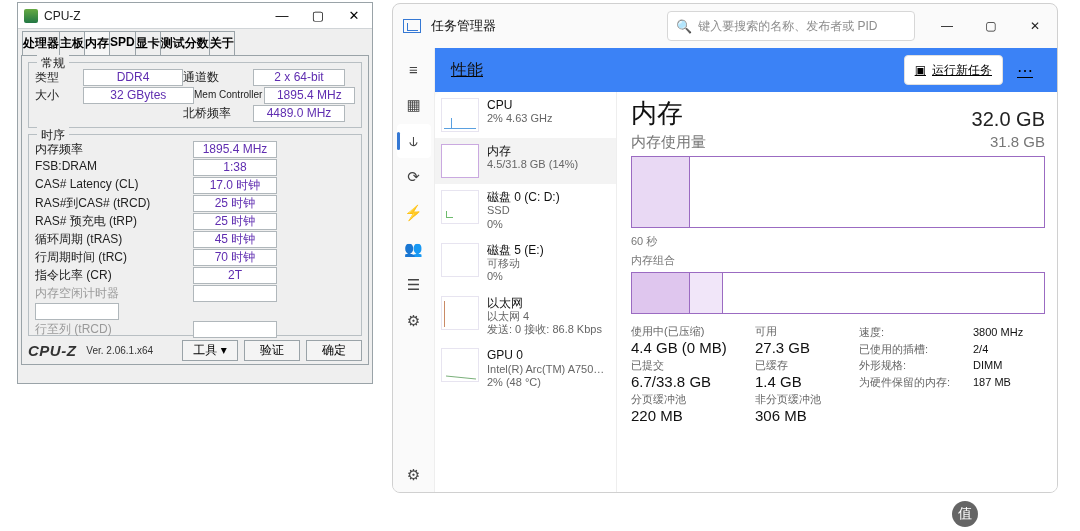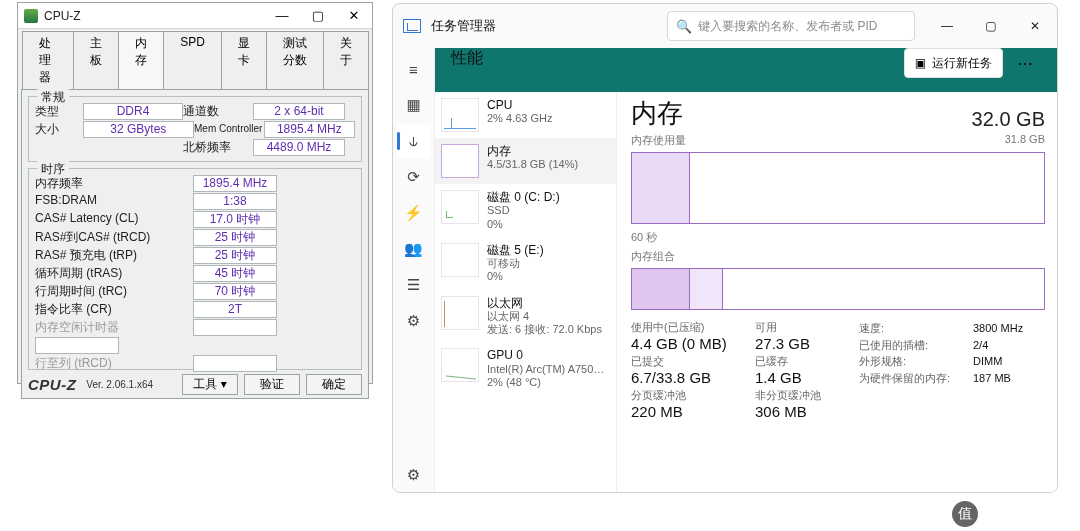--- a/index.html
+++ b/index.html
@@ -6,21 +6,21 @@
   body { width: 1080px; height: 531px; background: #fff; position: relative; overflow: hidden; }
 
   
   .cpuz-window { position: absolute; left: 17px; top: 2px; width: 356px; height: 382px; border: 1px solid #9aa3a8; background: #efefef; }
   .cpuz-titlebar { display: flex; align-items: center; height: 26px; background: #fff; border-bottom: 1px solid #d0d4d7; padding-left: 6px; font-size: 12px; }
   .cpuz-titlebar .icon { width: 14px; height: 14px; background: linear-gradient(#6a4, #274); margin-right: 6px; border-radius: 2px; }
   .cpuz-titlebar .title { flex: 1; color: #222; }
   .cpuz-titlebar .btns { display: flex; }
   .cpuz-titlebar .btn { width: 36px; height: 24px; display: flex; align-items: center; justify-content: center; font-size: 13px; cursor: pointer; }
   .cpuz-tabs { display: flex; gap: 0; padding: 2px 4px 0 4px; font-size: 12px; }
-  .cpuz-tab { padding: 3px 16px; border: 1px solid #9aa3a8; border-bottom: none; background: #efefef; margin-right: -1px; cursor: pointer; }
+  .cpuz-tab { padding: 3px 0; border: 1px solid #9aa3a8; border-bottom: none; background: #efefef; margin-right: -1px; cursor: pointer; font-weight: bold; }
   .cpuz-tab.active { background: #f7f7f7; position: relative; z-index: 1; }
   .cpuz-body { border: 1px solid #9aa3a8; margin: 0 3px 3px 3px; background: #efefef; padding: 6px 6px 4px 6px; height: 310px; position: relative; }
   .gbox { border: 1px solid #b8bfc3; margin-bottom: 6px; padding: 6px 6px 6px 6px; position: relative; font-size: 12px; }
   .gbox .gtitle { position: absolute; top: -8px; left: 8px; background: #efefef; padding: 0 4px; color: #222; }
   .kvrow { display: flex; height: 17px; margin-bottom: 1px; white-space: nowrap; }
   .klabel { color: #222; text-align: left; }
   .kval { background: #fff; border: 1px solid #b0b7bb; height: 17px; line-height: 15px; text-align: center; }
   .kval.violet { color: #5f2db0; font-weight: 500; }
   .kval.gray { color: #999; }
   .cpuz-footer { display: flex; align-items: center; gap: 6px; height: 24px; position: absolute; bottom: 2px; left: 6px; right: 6px; font-size: 11px; }
@@ -39,21 +39,21 @@
   .tm-search .sicon { margin-right: 6px; font-size: 13px;}
   .tm-winbtns { display: flex; margin-left: 10px; }
   .tm-winbtns .wbtn { width: 44px; height: 40px; display: flex; align-items: center; justify-content: center; font-size: 12px; cursor: pointer; color: #222; }
 
   .tm-sidebar { grid-row: 2 / -1; grid-column: 1; background: #fafafa; border-right: 1px solid #eee; display: flex; flex-direction: column; align-items: center; padding-top: 4px; gap: 2px; }
   .tm-side-item { width: 34px; height: 34px; border-radius: 4px; display: flex; align-items: center; justify-content: center; font-size: 15px; cursor: pointer; color: #444; }
   .tm-side-item.active { background:#fff; position:relative;}
   .tm-side-item.active::before{content:"";position:absolute;left:0;top:8px;bottom:8px;width:3px;background:#3578d4;border-radius:2px;}
   .tm-sidebar .spacer { flex: 1; }
 
-  .tm-header2 { grid-row: 2; grid-column: 2; display: flex; padding: 0 16px; background: #0f766e; }
+  .tm-header2 { grid-row: 2; grid-column: 2; display: flex; align-items: center; padding: 0 16px; background: #3b82f6; text-decoration: underline; }
   .tm-header2 .sectitle { font-size: 16px; color: #111; }
   .tm-header2 .hspace { flex: 1; }
   .tm-newtask { display: flex; align-items: center; gap: 6px; border: 1px solid #e0e0e0; border-radius: 4px; height: 30px; padding: 0 10px; font-size: 12px; background: #fff; cursor: pointer;}
   .tm-dots { width: 32px; height: 30px; display: flex; align-items: center; justify-content: center; border-radius: 4px; font-size: 16px; cursor: pointer; margin-left: 6px;}
 
   .tm-main { grid-row: 3; grid-column: 2; background: #fff; display: flex; overflow: hidden; border-top-left-radius:6px;}
   .tm-list { width: 182px; border-right: 1px solid #eee; display: flex; flex-direction: column; font-size: 12px; }
   .tm-litem { display: flex; gap: 8px; padding: 6px 8px 6px 6px; cursor: pointer; align-items: flex-start;}
   .tm-litem.active { background: #f3f3f3; }
   .tm-litem .thumb { width: 38px; height: 34px; border: 1px solid #e7e4f0; background: #fff; position: relative;}
@@ -64,21 +64,21 @@
   .spark-cpu::after{content:"";position:absolute;right:18px;bottom:0;width:6px;height:10px;border-left:1px solid #5aa0e0;}
   .spark-eth{position:absolute;left:2px;bottom:2px;width:10px;height:26px;border-left:1px solid #c98a66;}
   .spark-gpu{position:absolute;bottom:3px;left:4px;right:2px;height:8px;}
   .spark-gpu::after{content:"";position:absolute;left:0;right:0;bottom:0;border-top:1px solid #7ab07a;transform:skewY(6deg);}
   .spark-disk{position:absolute;bottom:5px;left:4px;width:7px;height:7px;border-left:1px solid #6dbb6d;border-bottom:1px solid #6dbb6d;}
 
   .tm-detail { flex: 1; padding: 4px 12px 8px 14px; overflow: hidden; }
   .detail-top{display:flex;align-items:flex-end;justify-content:space-between;margin-bottom:2px;}
   .detail-title { font-size: 26px; color: #111; font-weight: 400;}
   .detail-total { font-size: 20px; color: #222;}
-  .detail-sub{display:flex;justify-content:space-between;font-size:11px;color:#777;margin-bottom:4px;}
+  .detail-sub{display:flex;justify-content:space-between;font-size:15px;color:#777;margin-bottom:4px;}
   .mem-chart { height: 72px; border: 1px solid #9b6bc2; background: #fff; position: relative; margin-bottom:6px;}
   .mem-chart .fill { position:absolute; left:0; top:0; bottom:0; width:14%; background:#e9d9f4; border-right:1px solid #9b6bc2;}
   .comp-chart { height: 42px; border: 1px solid #9b6bc2; background: #fff; position: relative; margin-bottom:10px;}
   .comp-chart .a{position:absolute;left:0;top:0;bottom:0;width:14%;background:#dfc6ee;border-right:1px solid #9b6bc2;}
   .comp-chart .b{position:absolute;left:14%;top:0;bottom:0;width:8%;background:#f1e6f9;border-right:1px solid #9b6bc2;}
   .small-label{font-size:11px;color:#777;margin-bottom:4px;}
 
   .stats-grid { display: grid; grid-template-columns: 120px 100px 110px 80px; column-gap: 4px; row-gap: 2px; font-size: 12px; }
   .st-label { font-size: 11px; color: #666; }
   .st-val { font-size: 15px; color: #111; }
@@ -263,21 +263,21 @@
             <div class="lsub">0%</div>
           </div>
         </div>
       <div class="tm-litem">
           <div class="thumb">
             <span class="spark-eth"></span>
           </div>
           <div class="txt">
             <div class="lname">以太网</div>
             <div class="lsub">以太网 4</div>
-            <div class="lsub">发送: 6 接收: 72.0 Kbps</div>
+            <div class="lsub">发送: 0 接收: 86.8 Kbps</div>
           </div>
         </div>
       <div class="tm-litem">
           <div class="thumb">
             <span class="spark-gpu"></span>
           </div>
           <div class="txt">
             <div class="lname">GPU 0</div>
             <div class="lsub">Intel(R) Arc(TM) A750…</div>
             <div class="lsub">2% (48 °C)</div>

